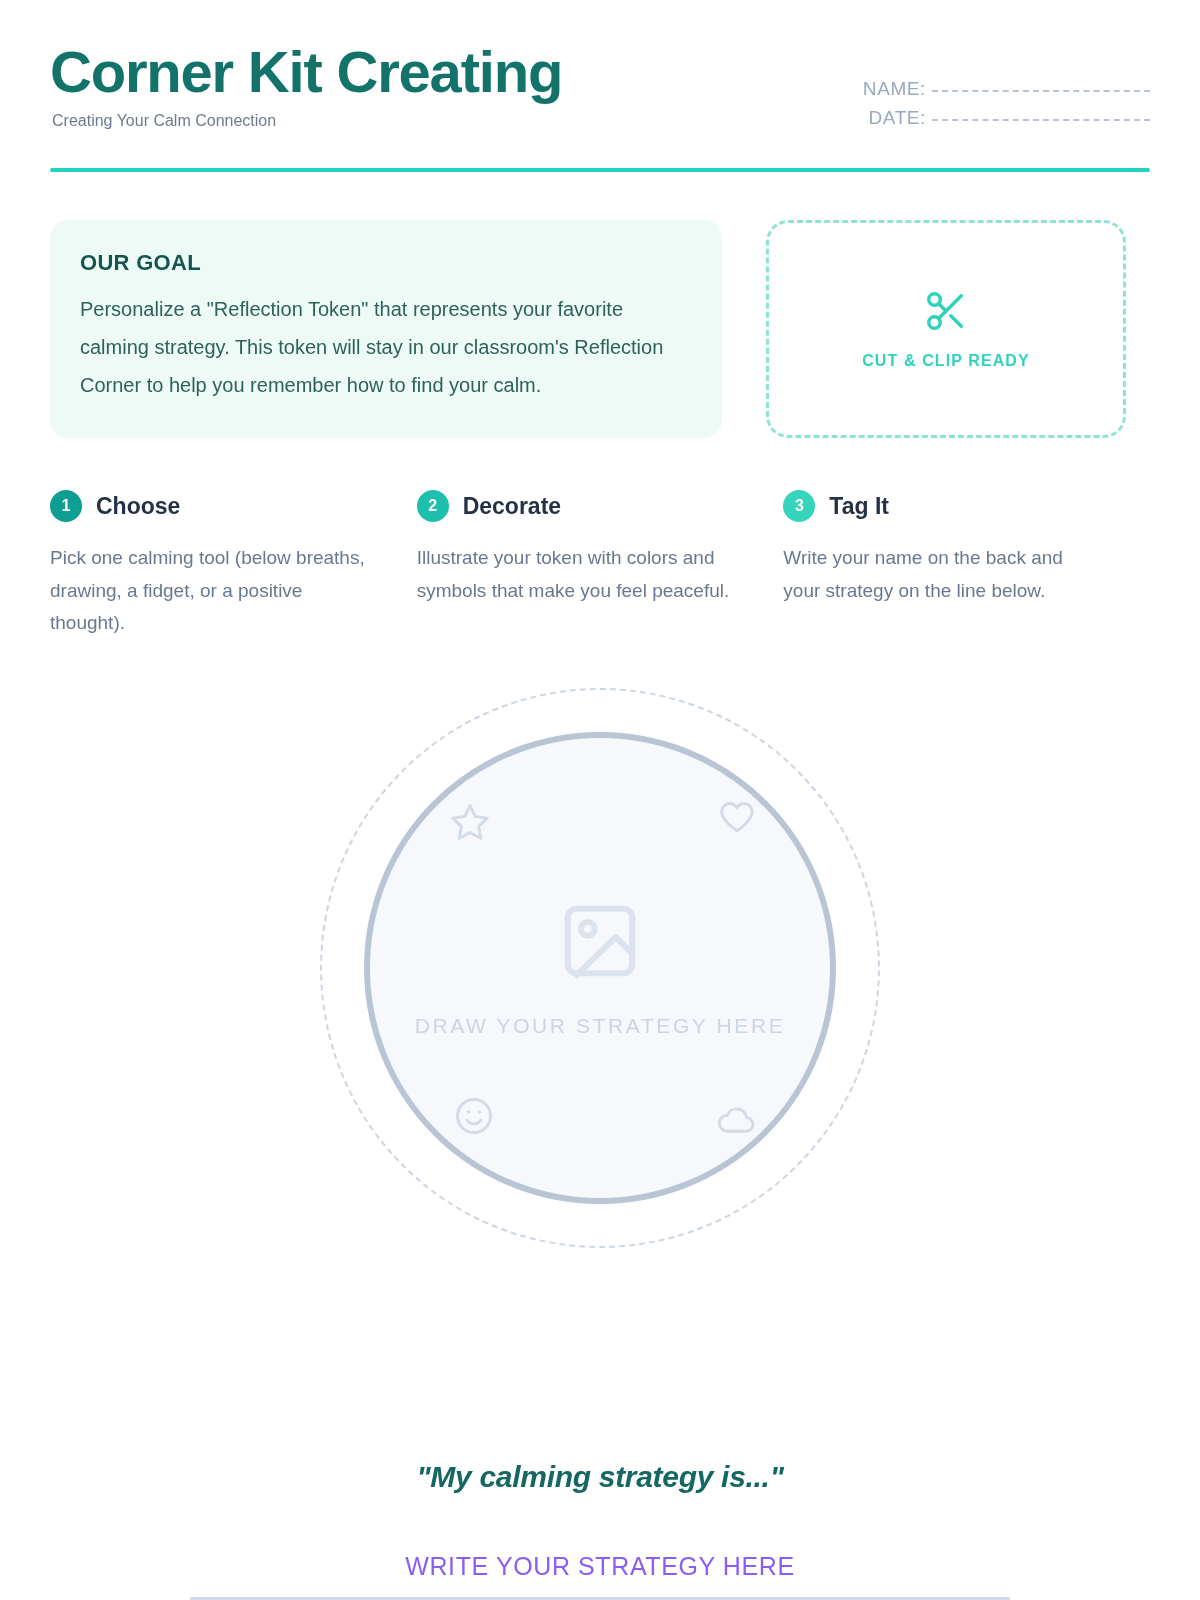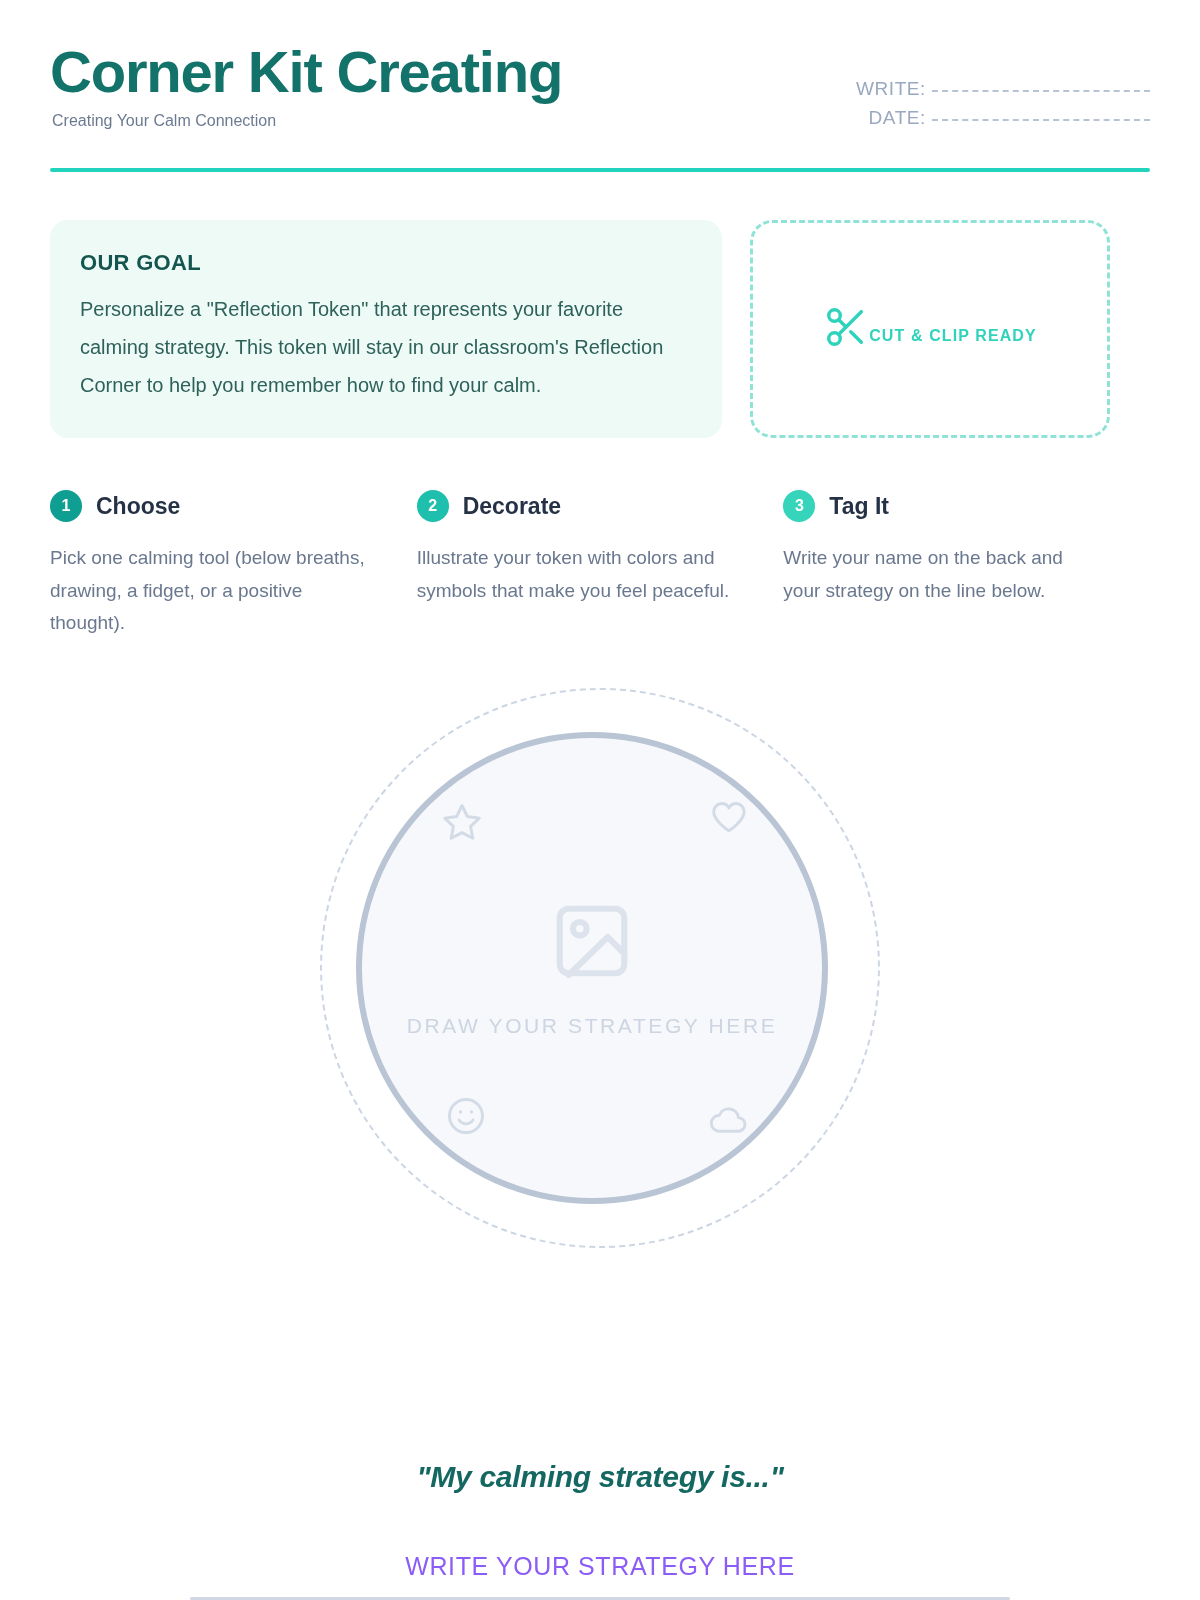--- a/index.html
+++ b/index.html
@@ -73,21 +73,21 @@
   .divider {
     margin-top: 32px;
     height: 4px;
     background: #23d3bd;
     border-radius: 2px;
   }
 
   
   .goal-row {
     display: flex;
-    gap: 28px;
+    gap: 44px;
     margin-top: 48px;
     align-items: stretch;
   }
   .goal-card {
     flex: 1 1 auto;
     background: #eefaf6;
     border-radius: 18px;
     padding: 30px 34px 34px 30px;
     box-sizing: border-box;
     max-width: 672px;
@@ -103,21 +103,21 @@
     font-size: 20px;
     line-height: 1.9;
     color: #2d6159;
     margin: 0;
   }
   .cut-card {
     flex: 0 0 360px;
     border: 3px dashed #8fe3d6;
     border-radius: 22px;
     display: flex;
-    flex-direction: row;
+    flex-direction: column;
     align-items: center;
     justify-content: center;
     box-sizing: border-box;
   }
   .cut-label {
     margin-top: 14px;
     font-size: 16px;
     font-weight: 700;
     letter-spacing: 1.1px;
     color: #2fd3bb;
@@ -180,21 +180,21 @@
     margin: 8px auto 0 auto;
   }
   .token-dashed {
     position: absolute;
     inset: 0;
     border: 2px dashed #ccd6e3;
     border-radius: 50%;
   }
   .token-circle {
     position: absolute;
-    left: 36px;
+    left: 44px;
     top: 44px;
     width: 472px;
     height: 472px;
     border-radius: 50%;
     background: #f6f8fb;
     border: 6px solid #b9c5d4;
     box-sizing: border-box;
   }
   .token-center {
     position: absolute;
@@ -256,21 +256,21 @@
 
 <div class="page">
 
   <div class="header">
     <div class="title-block">
       <h1 class="title">Corner Kit Creating</h1>
       <div class="subtitle">Creating Your Calm Connection</div>
     </div>
     <div class="meta-block">
       <div class="meta-row">
-        <span class="meta-label">WRITE:</span>
+        <span class="meta-label">NAME:</span>
         <span class="meta-line"></span>
       </div>
       <div class="meta-row">
         <span class="meta-label">DATE:</span>
         <span class="meta-line"></span>
       </div>
     </div>
   </div>
   <div class="divider"></div>
 

